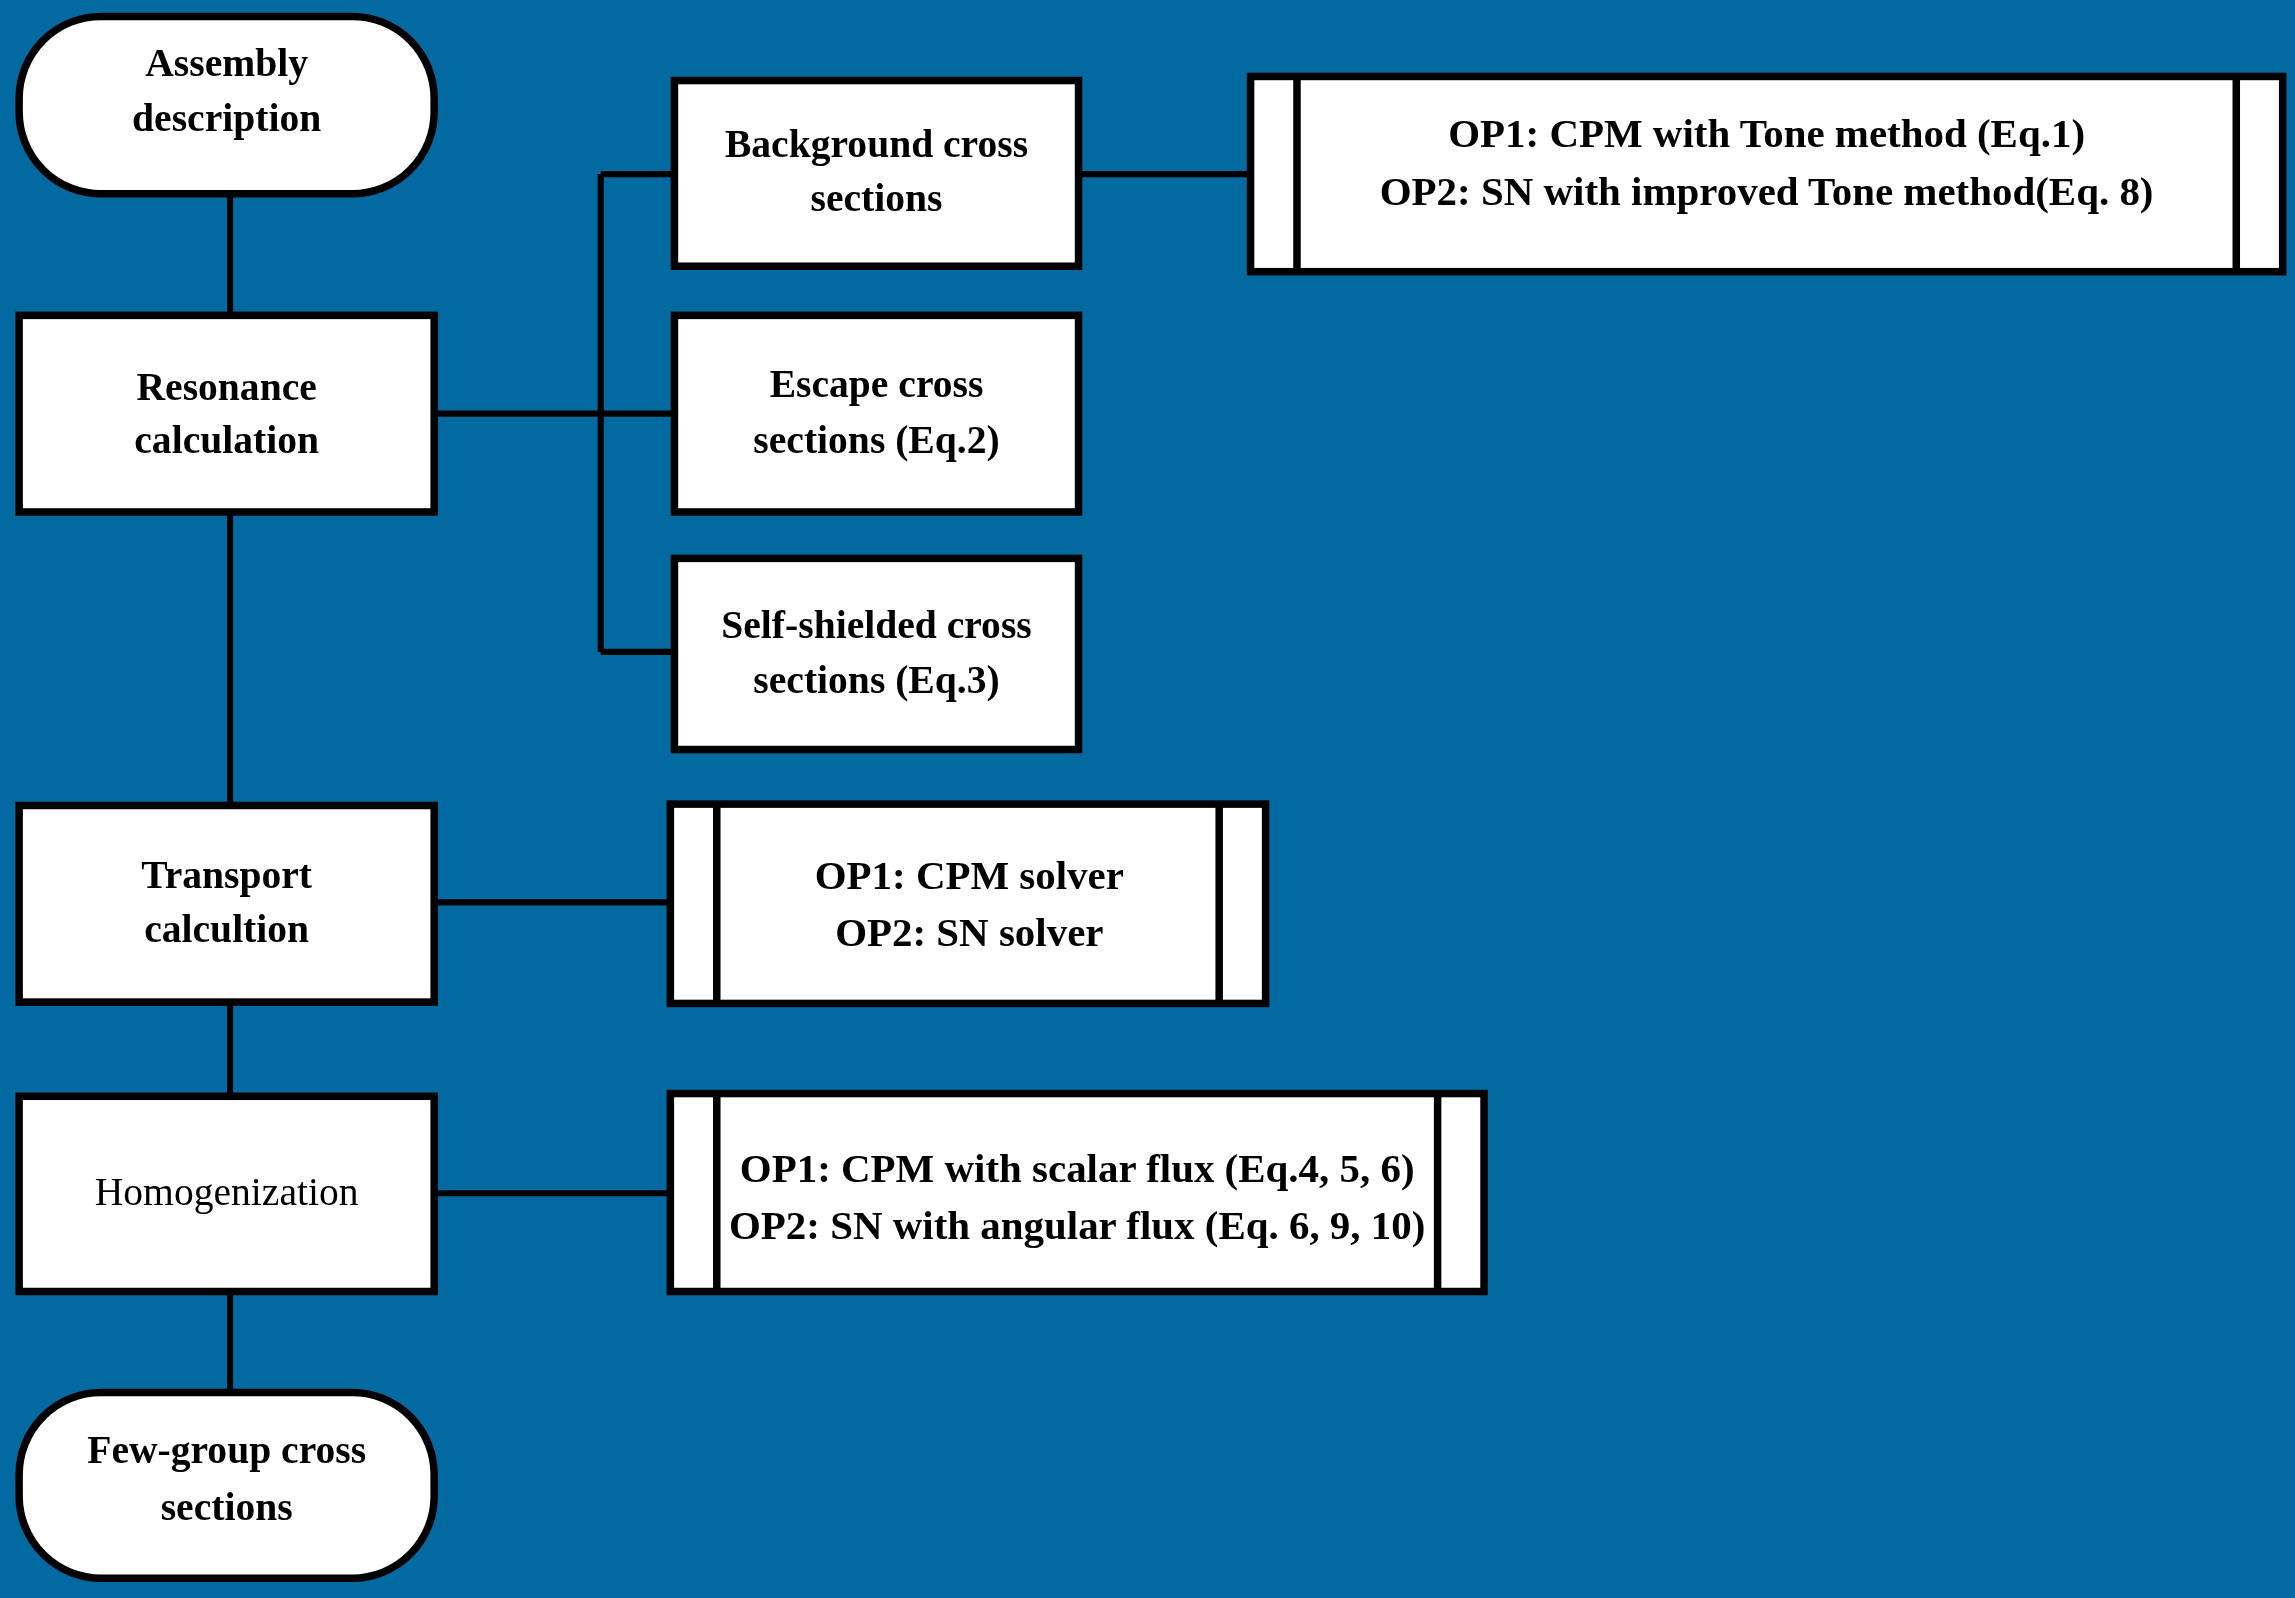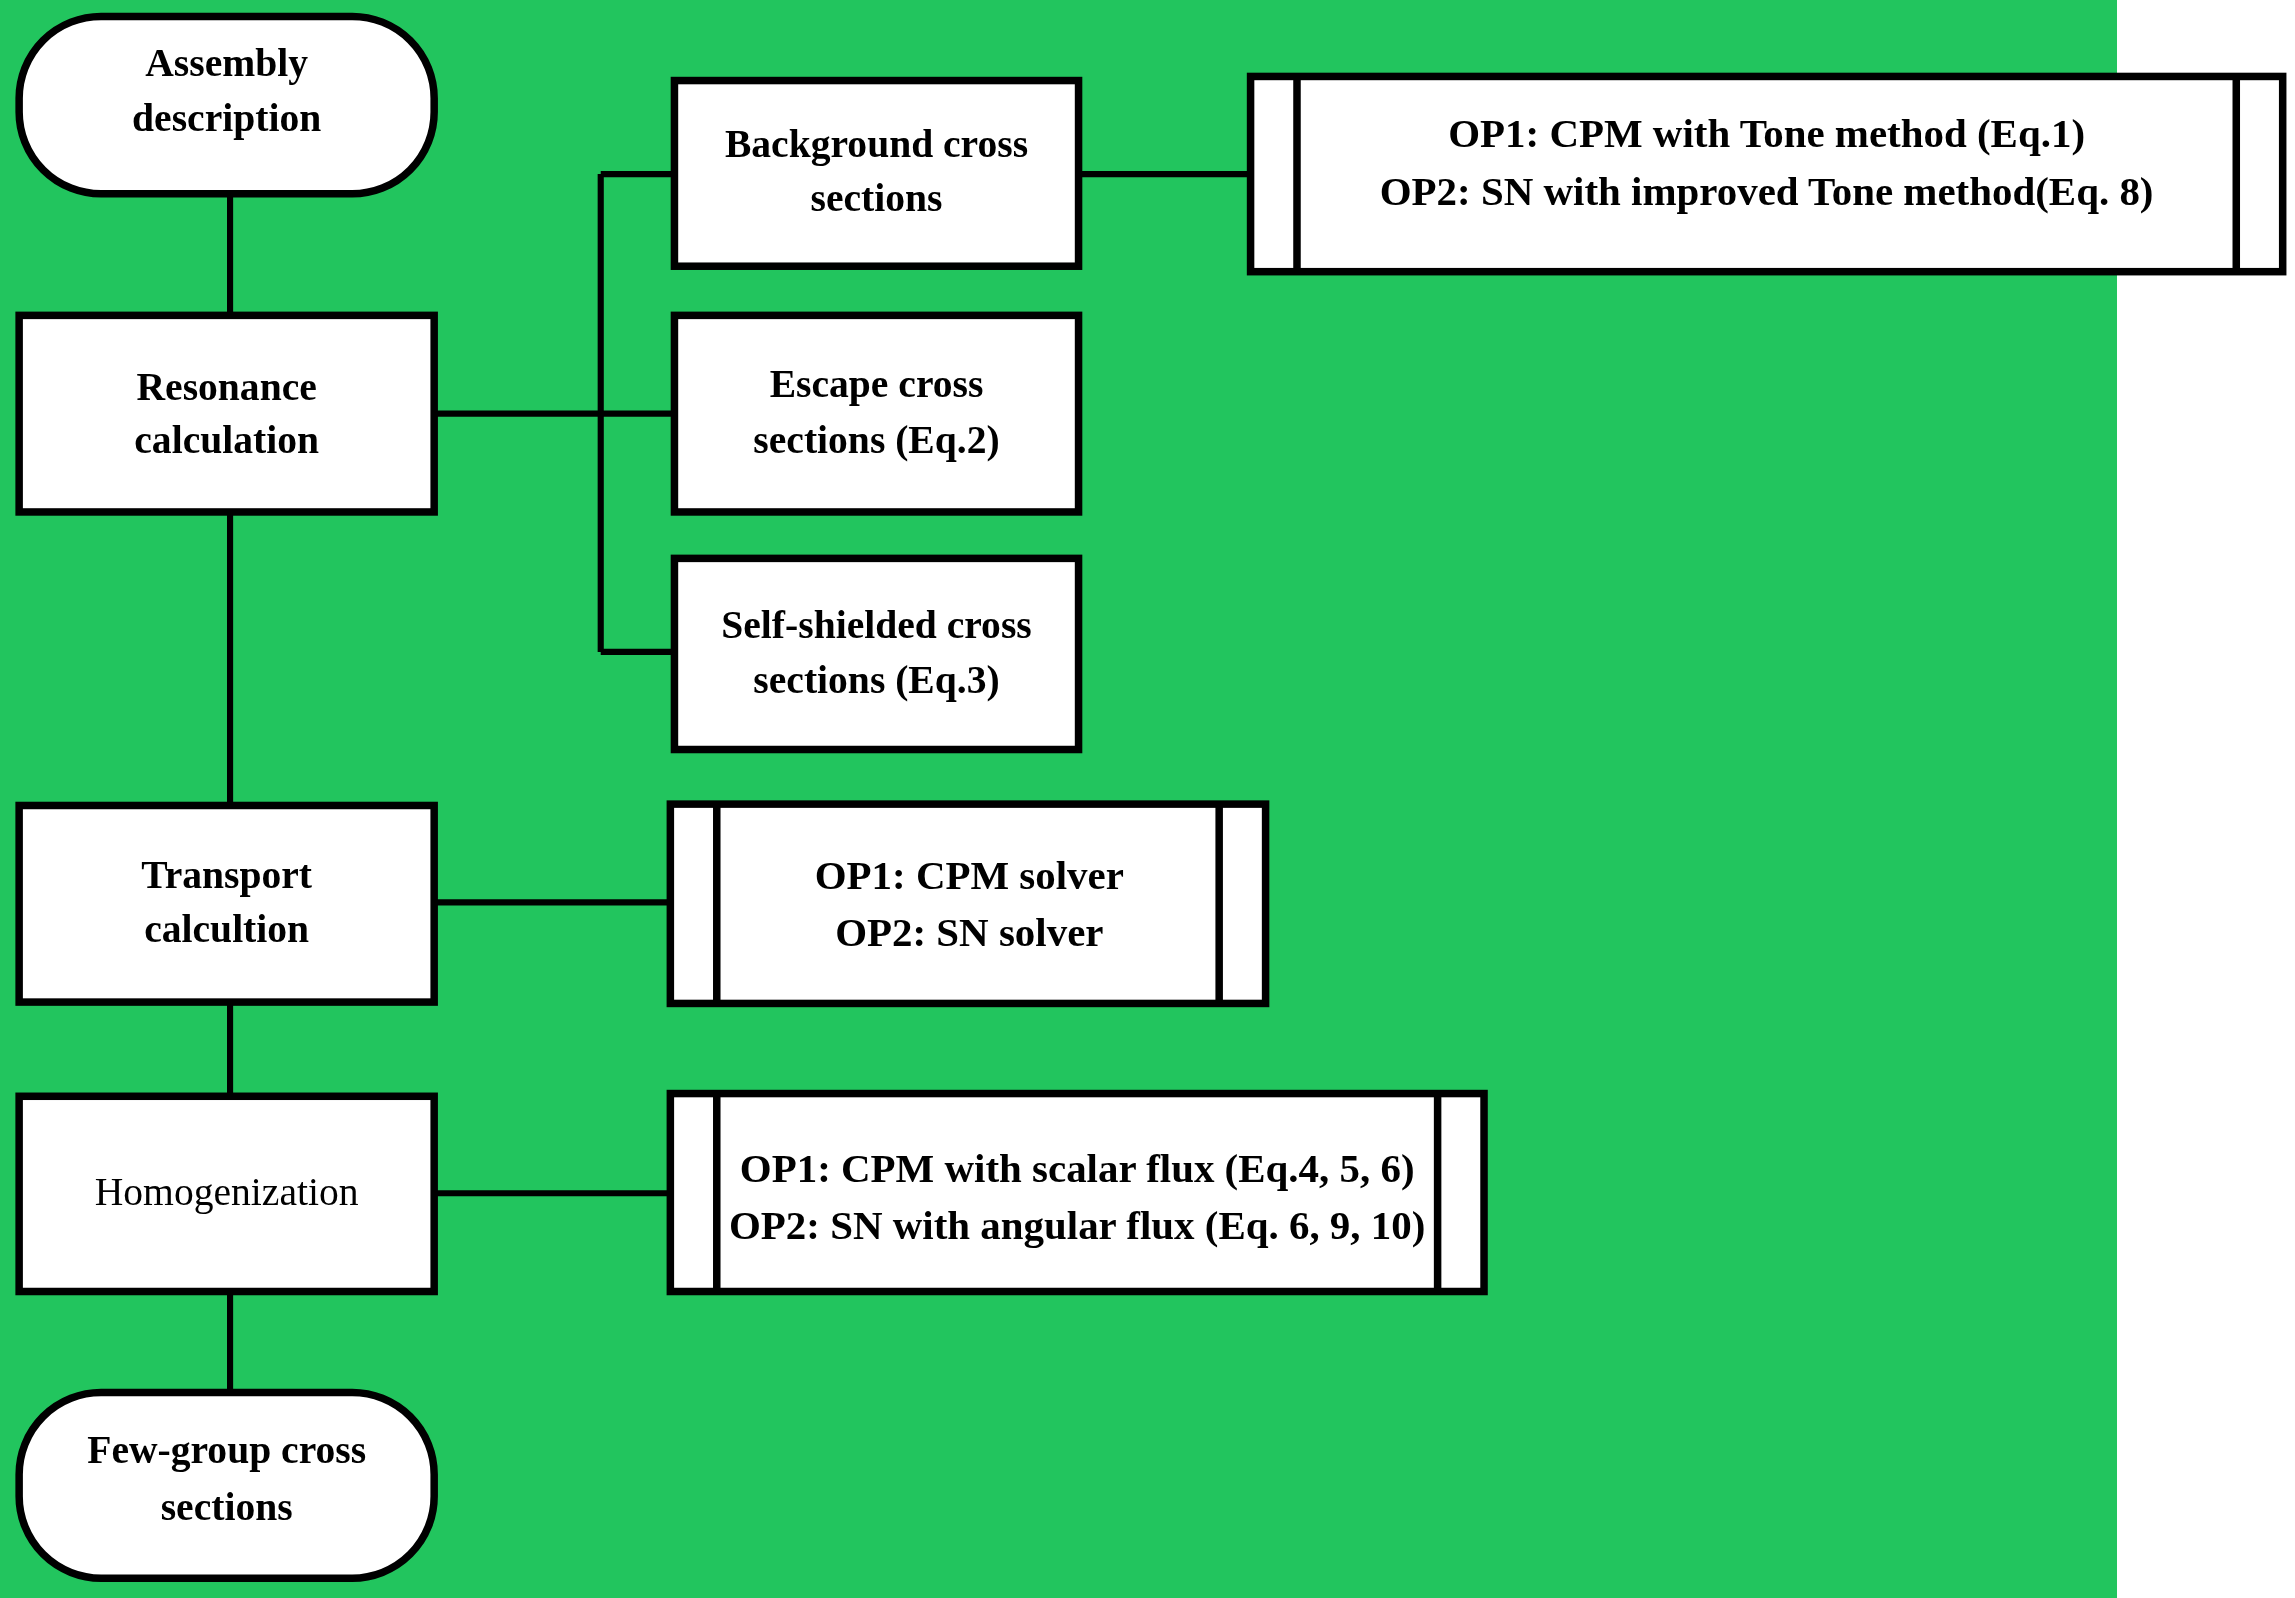--- a/index.html
+++ b/index.html
@@ -9,23 +9,23 @@
     background: #ffffff;
   }
   body {
     width: 2295px;
     height: 1598px;
     font-family: "Liberation Serif", "DejaVu Serif", serif;
     overflow: hidden;
   }
   #flowchart-root {
     position: relative;
-    width: 2117px;
+    width: 2295px;
     height: 1598px;
-    background: #22c55e;
+    background: #0369a1;
     text-decoration: underline;
   }
   svg#flow-svg {
     display: block;
     width: 2295px;
     height: 1598px;
   }
   .node-shape {
     fill: #ffffff;
     stroke: #000000;

